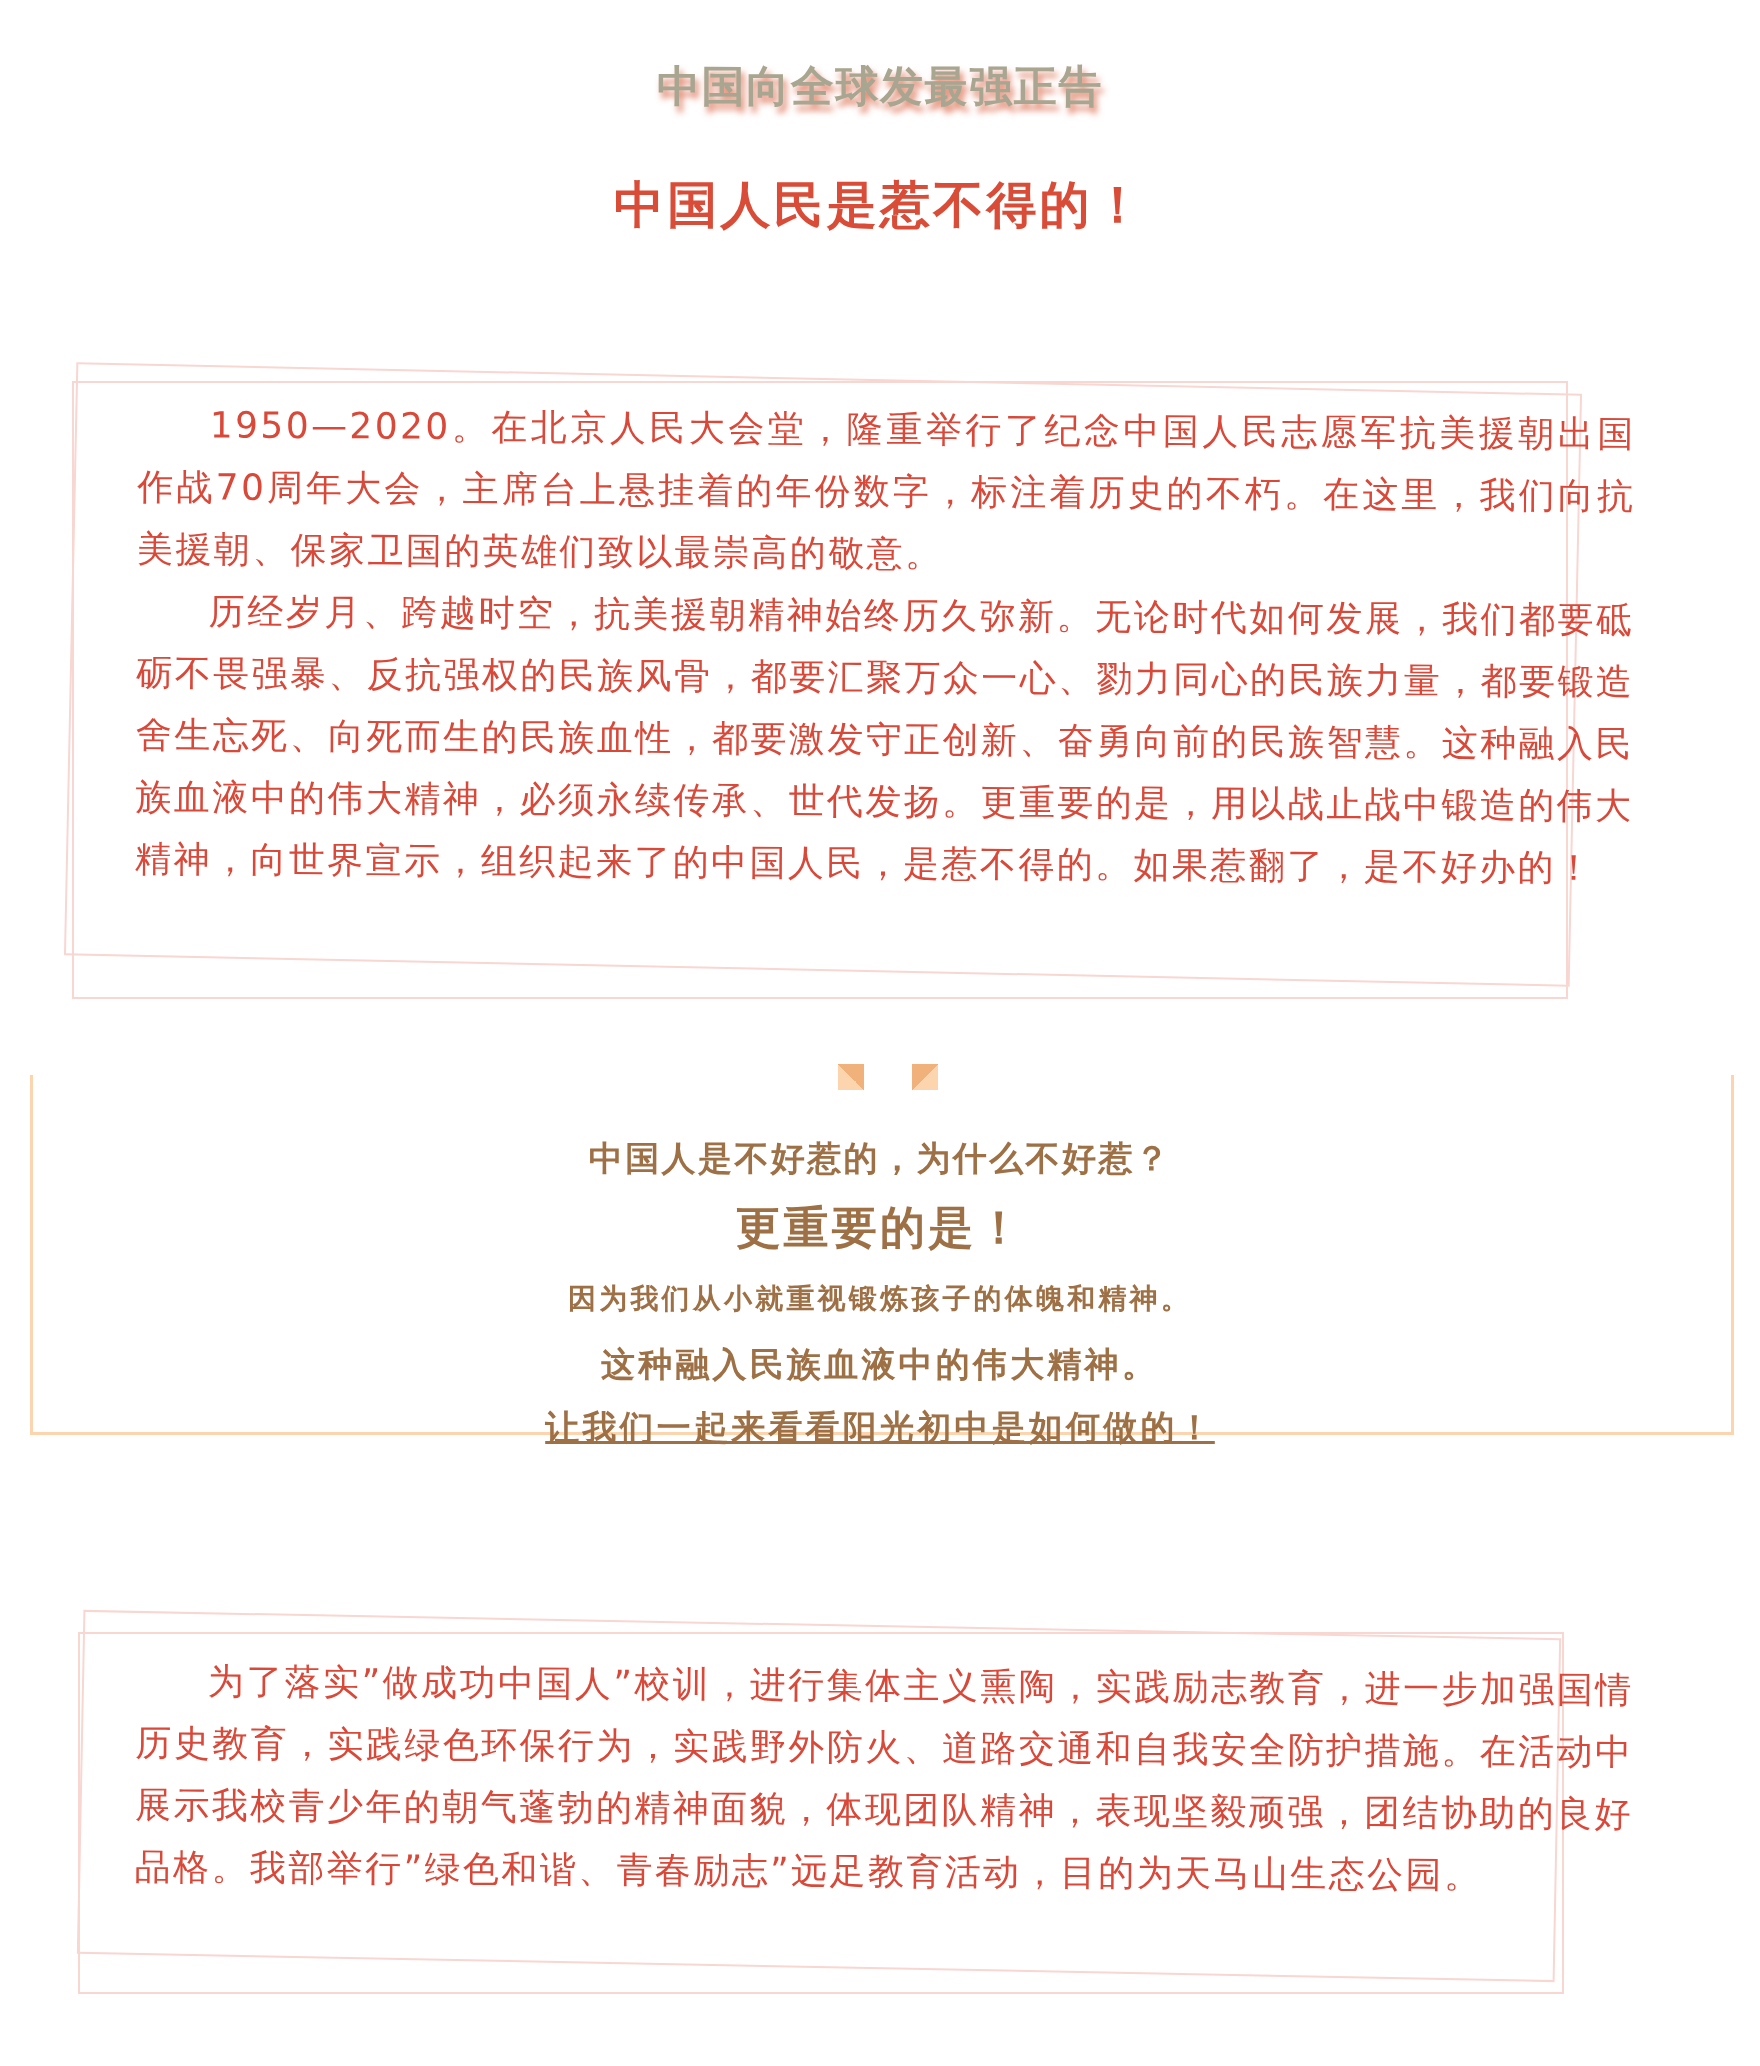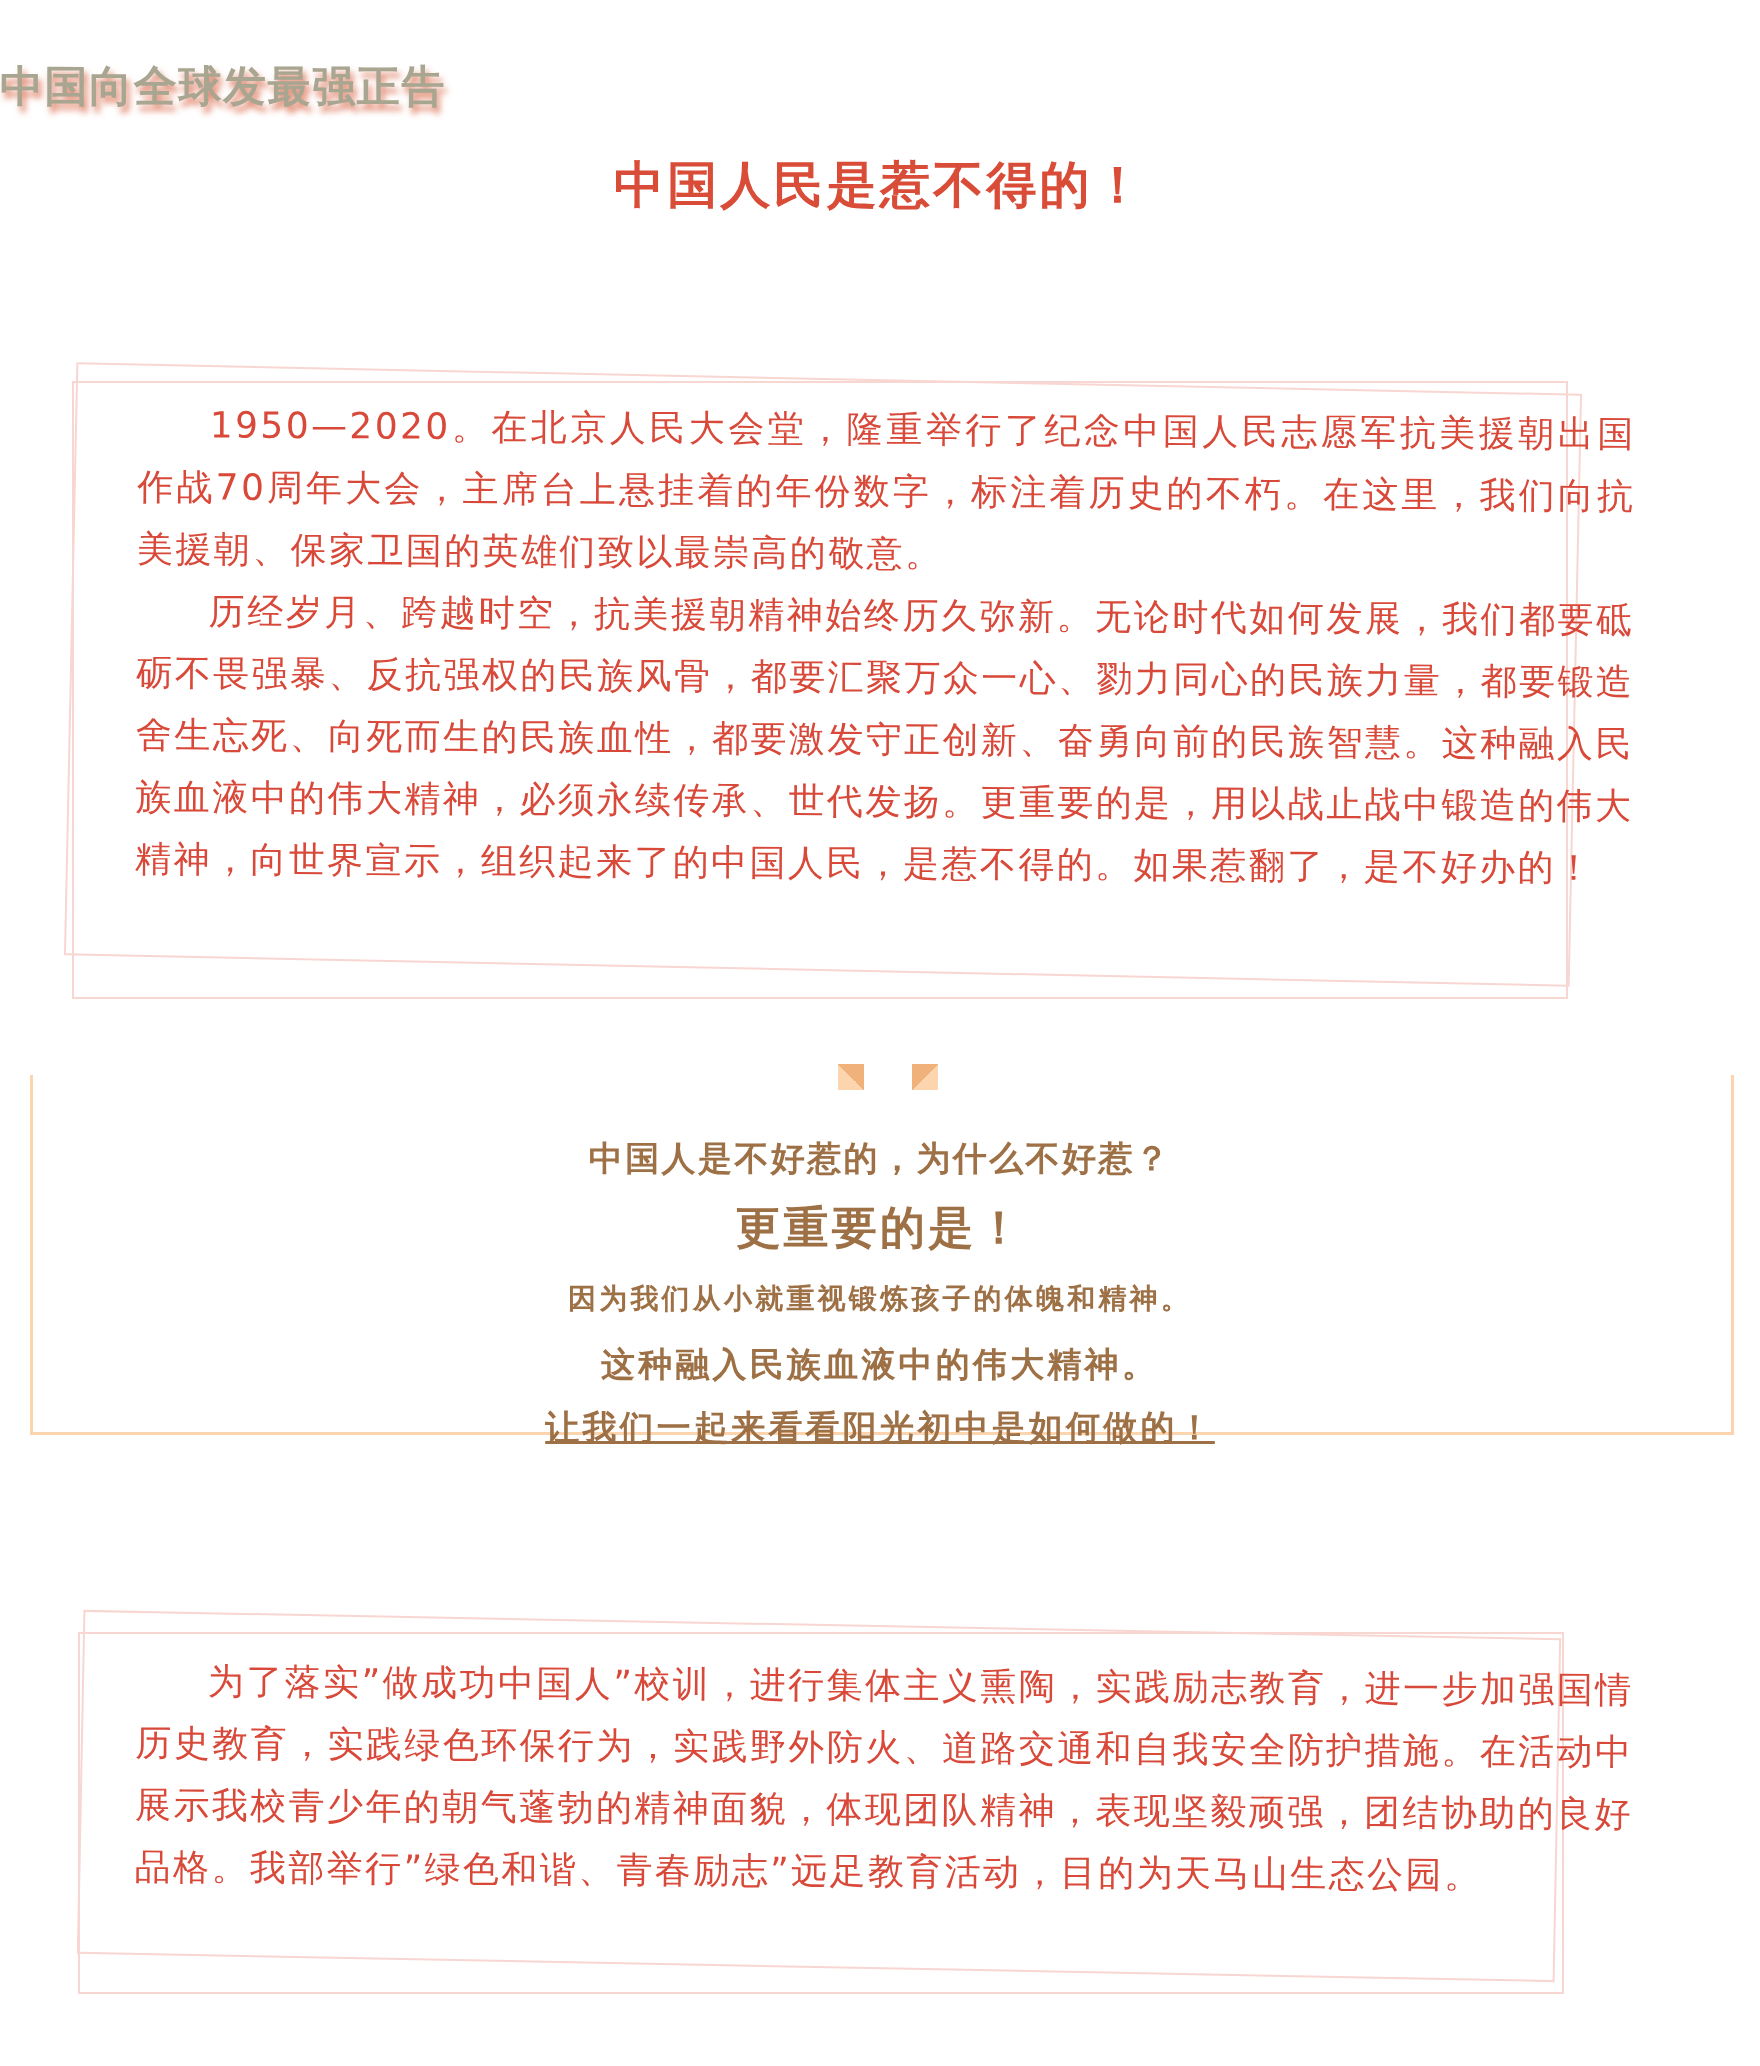--- a/index.html
+++ b/index.html
@@ -1,20 +1,20 @@
 <!DOCTYPE html>
 <html style="font-size:13px"><head>
 <meta charset="utf-8">
 <style>
   html, body { margin:0; padding:0; background:#ffffff; }
   body { width:1760px; height:2066px; position:relative; overflow:hidden; font-family:"DejaVu Sans","Liberation Sans",sans-serif; }
   .abs { position:absolute; }
-  .kicker { left:0; width:1760px; top:58px; font-size:43px; font-weight:bold; color:#a8a590; letter-spacing:1.6px;
+  .kicker { left:0; width:1760px; top:58px; text-align:center; font-size:43px; font-weight:bold; color:#a8a590; letter-spacing:1.6px;
             text-shadow: 3.2px 6.4px 6.4px rgba(215,90,55,0.75); }
-  .headline { left:0; width:1760px; top:152px; text-align:center; font-size:50px; font-weight:bold; color:#d94d38; letter-spacing:3.2px; }
+  .headline { left:0; width:1760px; top:172px; text-align:center; font-size:50px; font-weight:bold; color:#d94d38; letter-spacing:3.2px; }
   .frame { position:absolute; border:2.4px solid #f8d6d1; box-sizing:border-box; }
   .para-box { position:absolute; color:#d9493a; font-size:36px; line-height:62px; letter-spacing:2.4px; text-align:justify; }
   .para-box p { margin:0; text-indent:2em; }
   .orange-frame { position:absolute; left:30px; top:1075px; width:1704px; height:360px; border-left:3.2px solid #fcd5ae; border-right:3.2px solid #fcd5ae; border-bottom:3.2px solid #fcd5ae; box-sizing:border-box; }
   .deco-square { position:absolute; width:26px; height:26px; top:1064px; }
   .brown { position:absolute; left:0; width:1760px; text-align:center; color:#9e7045; font-weight:bold; }
 </style>
 </head>
 <body>
 

